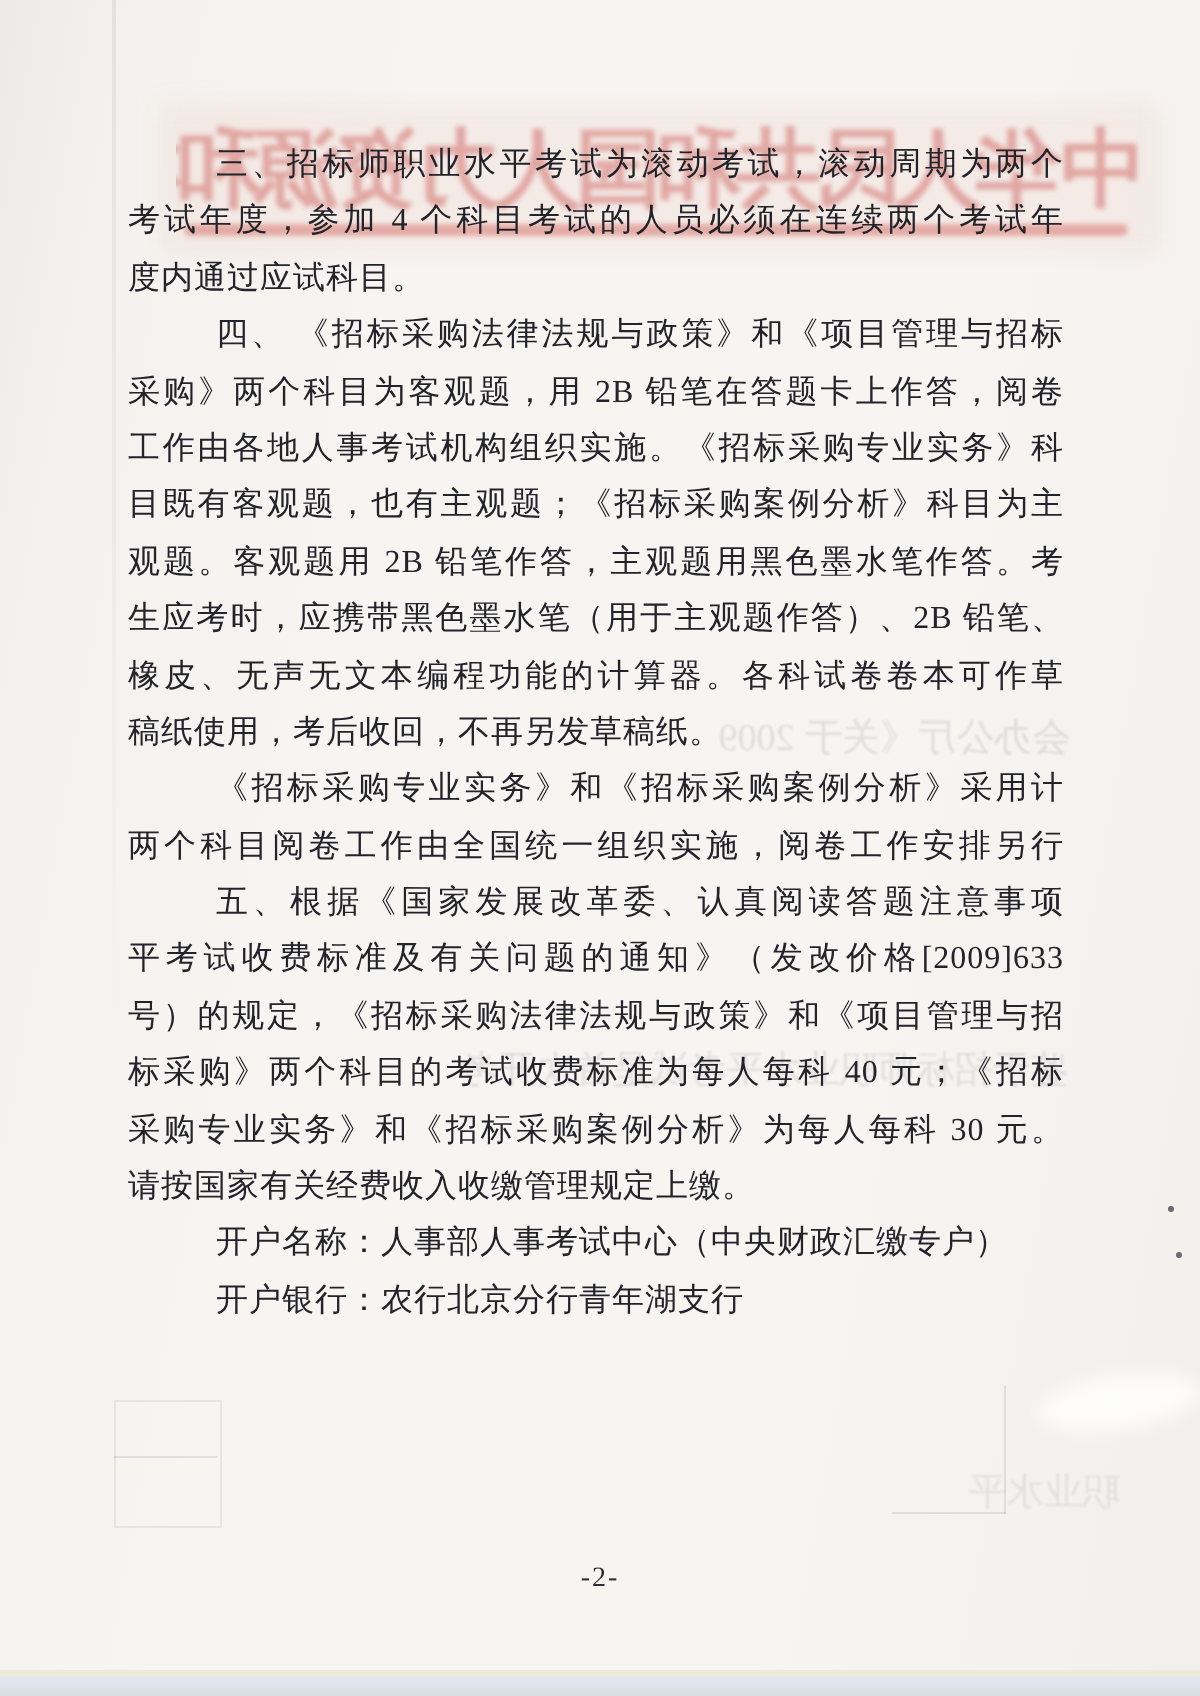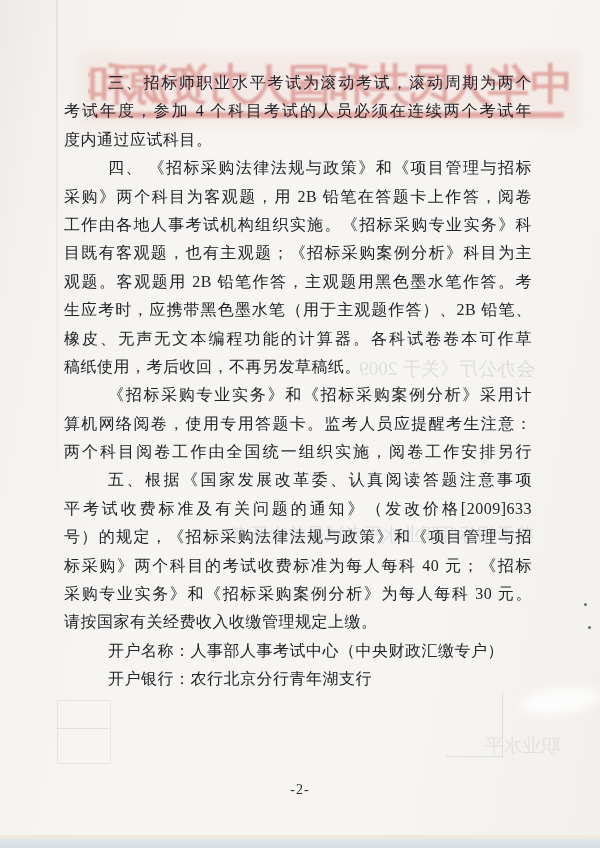--- a/index.html
+++ b/index.html
@@ -105,21 +105,20 @@
       <div class="line">度内通过应试科目。</div>
       <div class="line full indent">四、 《招标采购法律法规与政策》和《项目管理与招标</div>
       <div class="line full">采购》两个科目为客观题，用 2B 铅笔在答题卡上作答，阅卷</div>
       <div class="line full">工作由各地人事考试机构组织实施。《招标采购专业实务》科</div>
       <div class="line full">目既有客观题，也有主观题；《招标采购案例分析》科目为主</div>
       <div class="line full">观题。客观题用 2B 铅笔作答，主观题用黑色墨水笔作答。考</div>
       <div class="line full">生应考时，应携带黑色墨水笔（用于主观题作答）、2B 铅笔、</div>
       <div class="line full">橡皮、无声无文本编程功能的计算器。各科试卷卷本可作草</div>
       <div class="line">稿纸使用，考后收回，不再另发草稿纸。</div>
       <div class="line full indent">《招标采购专业实务》和《招标采购案例分析》采用计</div>
-      <div class="line full">算机网络阅卷，使用专用答题卡。监考人员应提醒考生注意：</div>
       <div class="line full">两个科目阅卷工作由全国统一组织实施，阅卷工作安排另行</div>
       <div class="line full indent">五、根据《国家发展改革委、认真阅读答题注意事项</div>
       <div class="line full">平考试收费标准及有关问题的通知》（发改价格[2009]633</div>
       <div class="line full">号）的规定，《招标采购法律法规与政策》和《项目管理与招</div>
       <div class="line full">标采购》两个科目的考试收费标准为每人每科 40 元；《招标</div>
       <div class="line full">采购专业实务》和《招标采购案例分析》为每人每科 30 元。</div>
       <div class="line">请按国家有关经费收入收缴管理规定上缴。</div>
       <div class="line indent">开户名称：人事部人事考试中心（中央财政汇缴专户）</div>
       <div class="line indent">开户银行：农行北京分行青年湖支行</div>
     </div>

